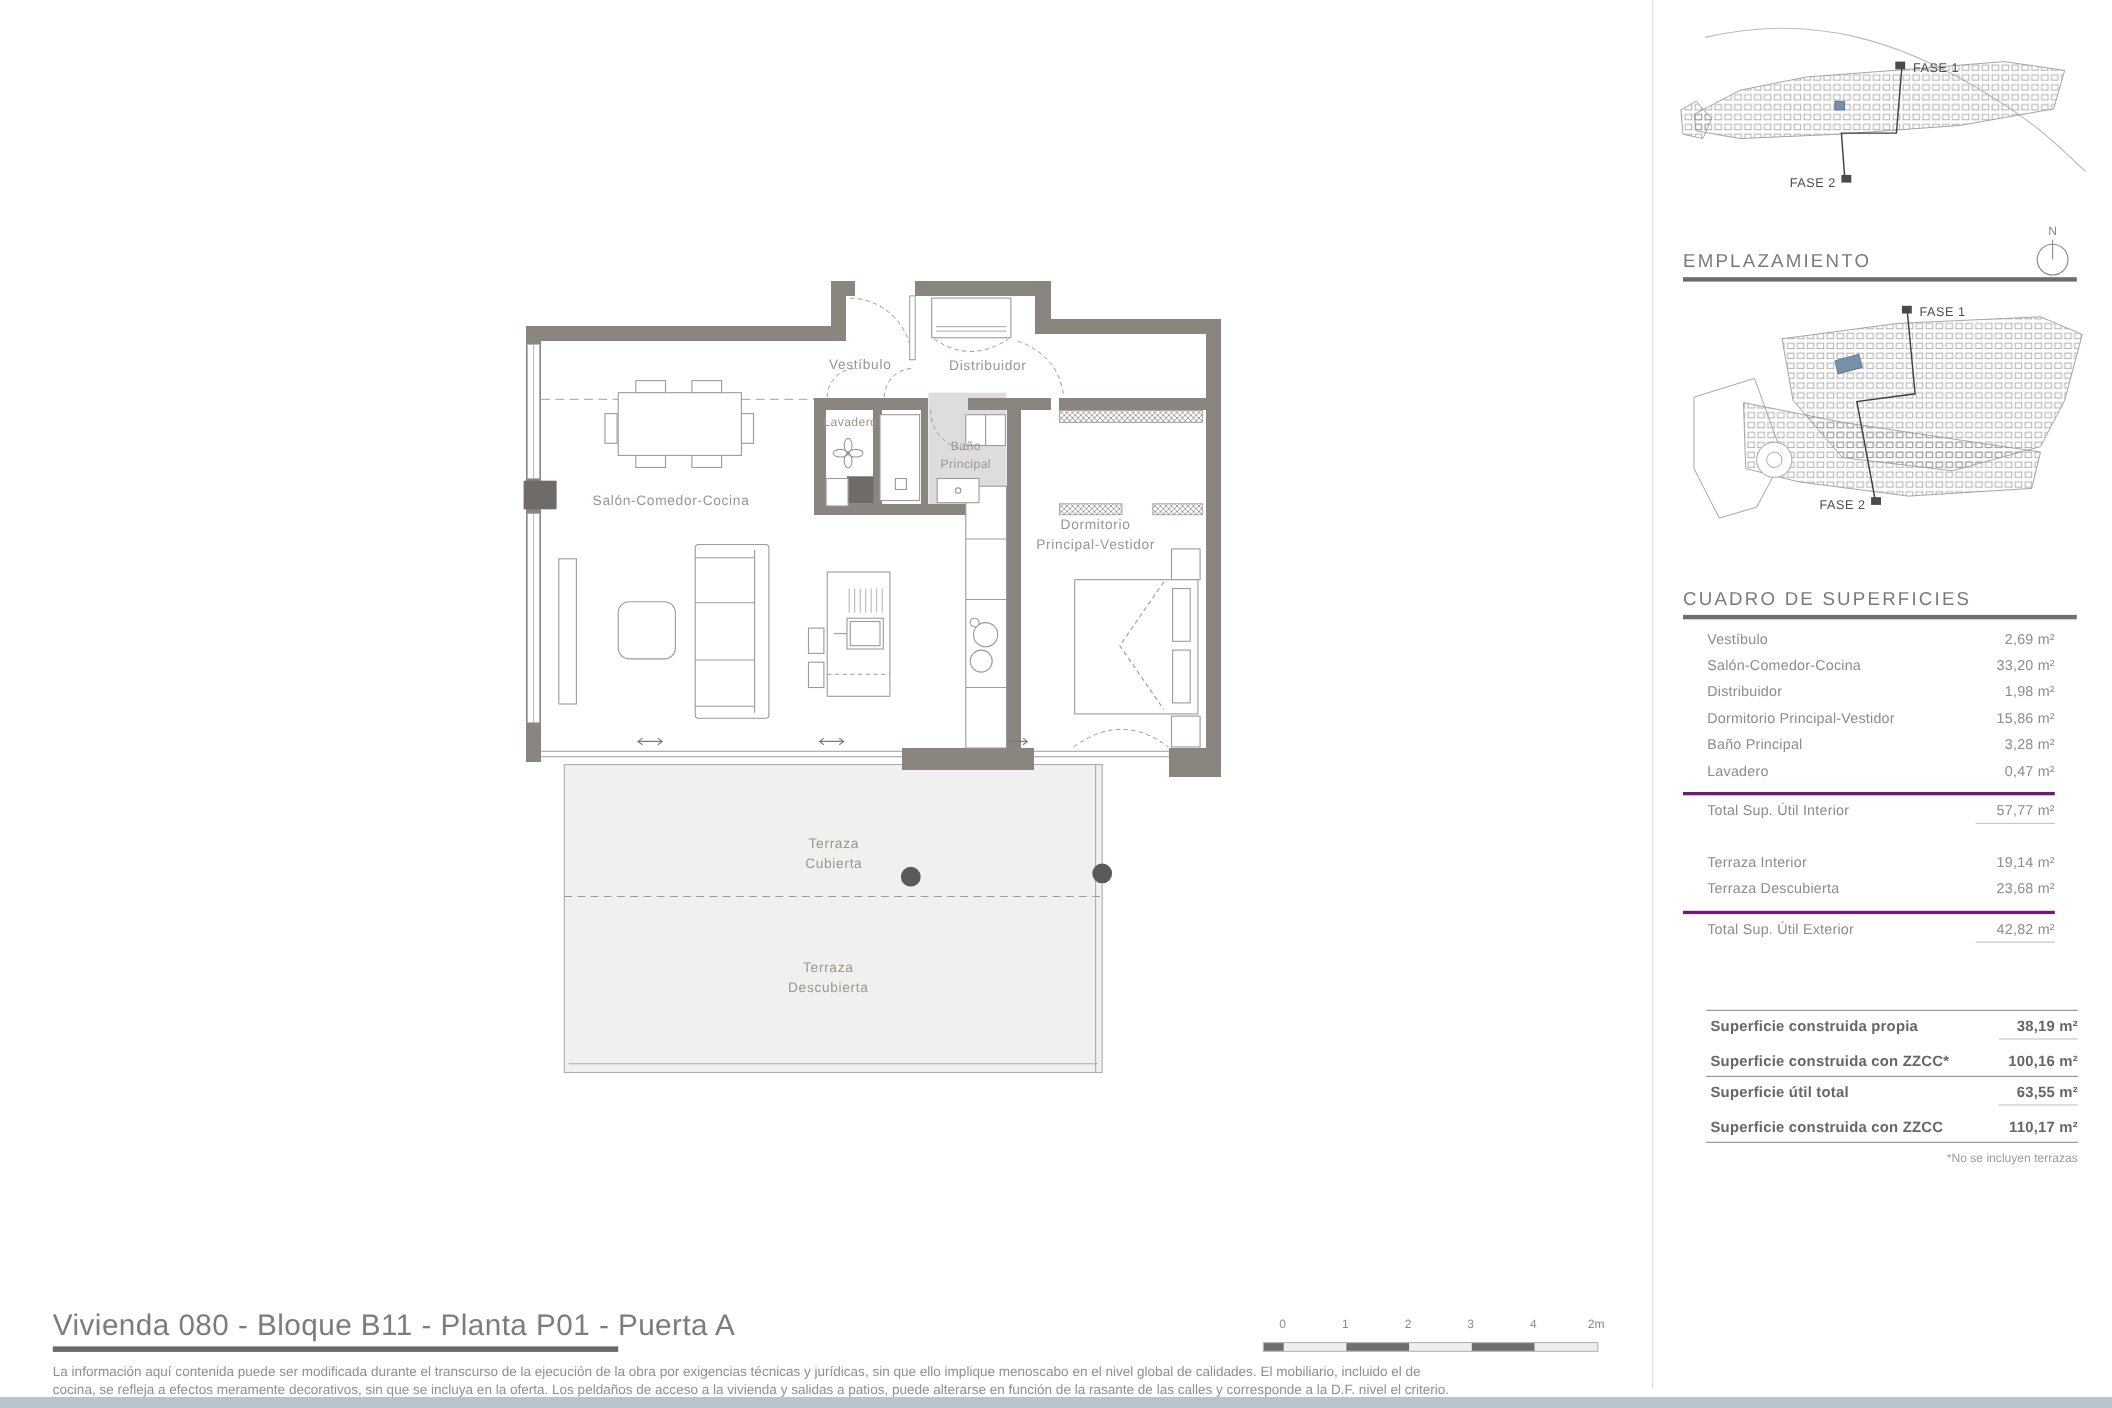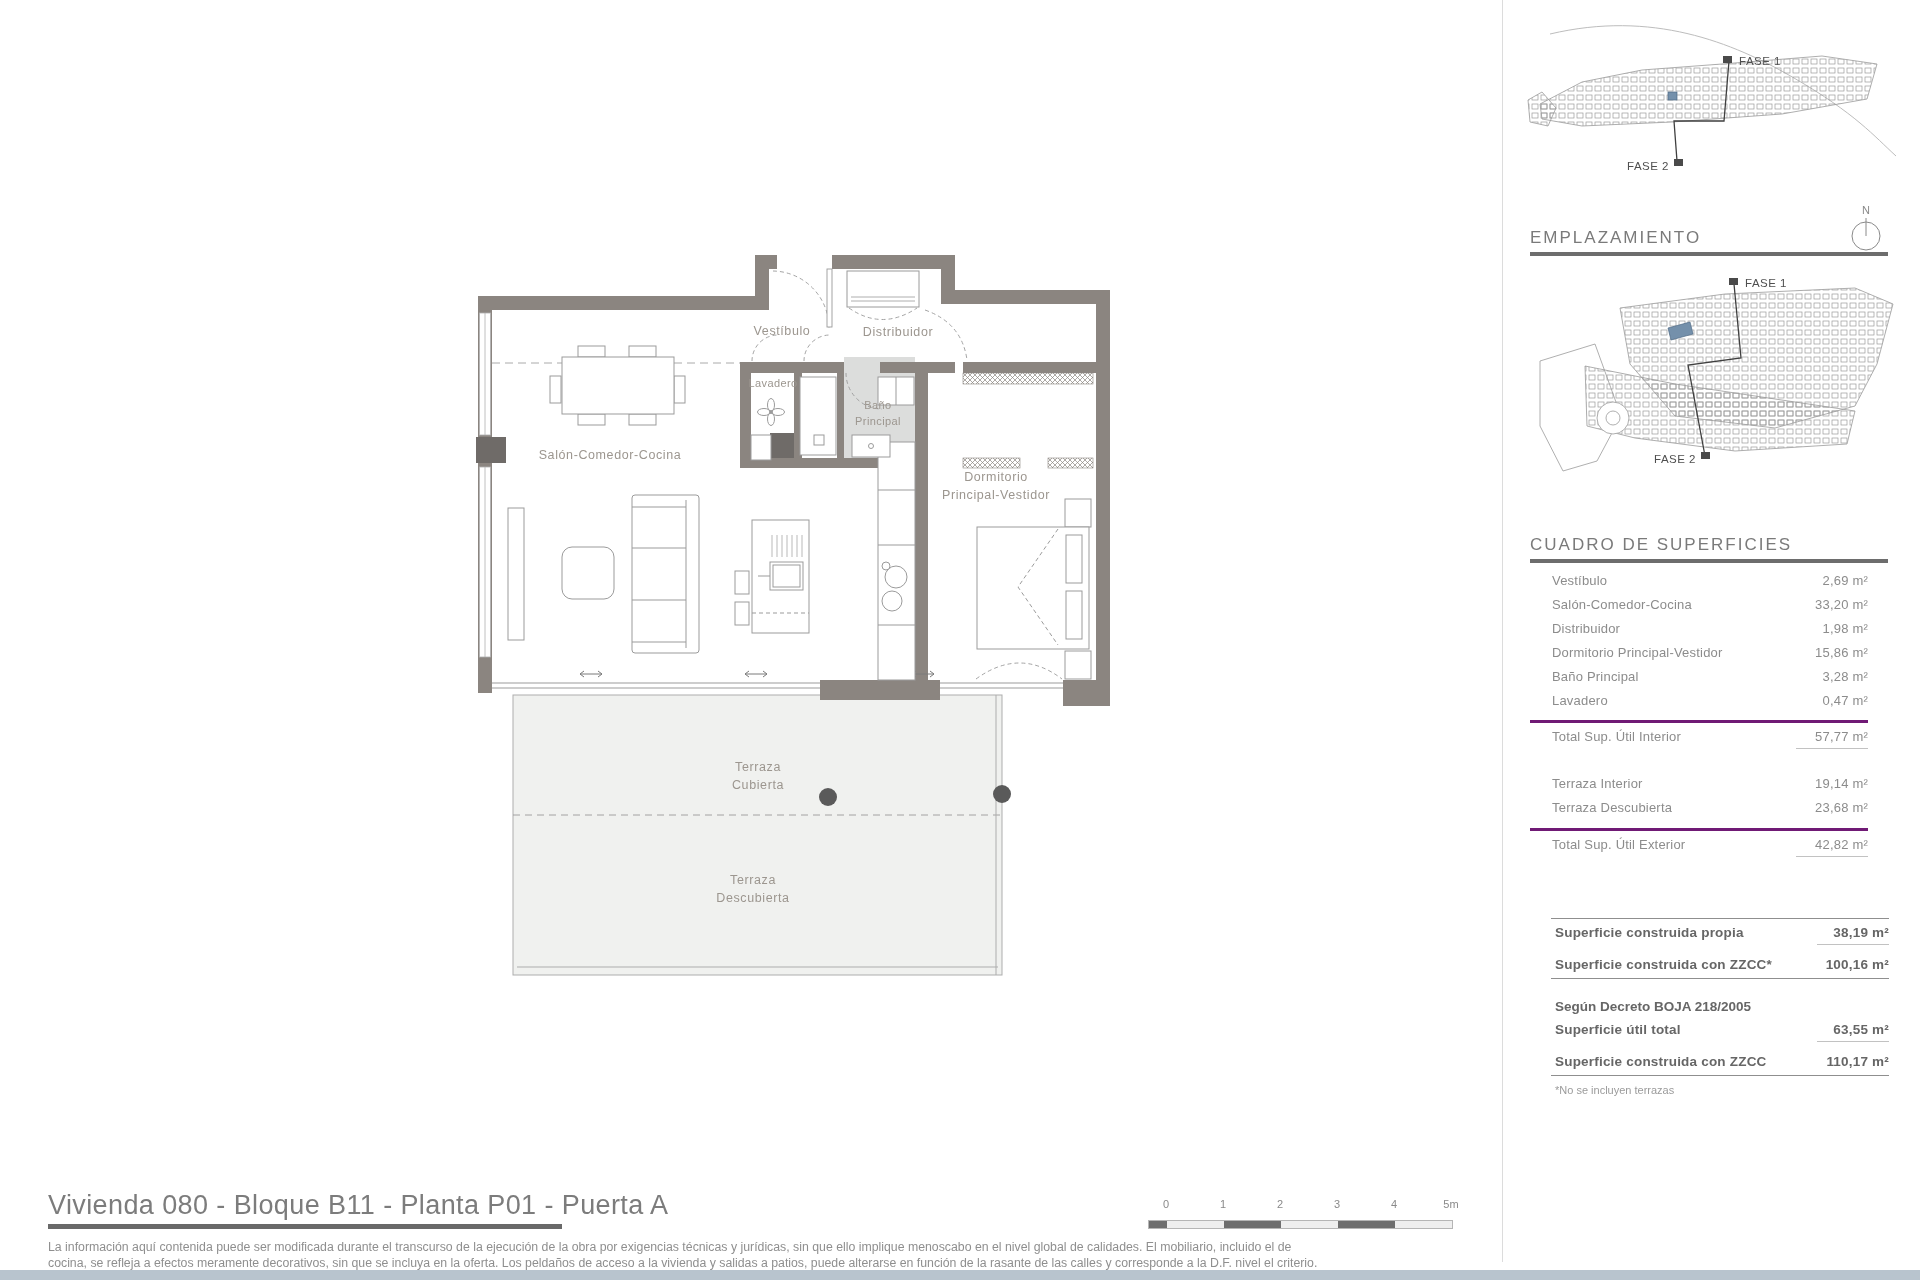--- a/index.html
+++ b/index.html
@@ -29,21 +29,21 @@
 
   .sum-block{left:1530px;top:918px;width:338px;margin-left:21px;}
   .sum-top{border-top:1px solid #8f8f8f;}
   .sum-bot{border-bottom:1px solid #8f8f8f;text-align:right;}
   .brow{
     display:flex;justify-content:space-between;align-items:baseline;
     font-size:13.5px;font-weight:bold;color:#666666;padding:6px 0 6px 4px;letter-spacing:.2px;
   }
   .brow .tval{white-space:nowrap;}
   .decreto{font-size:13.5px;font-weight:bold;color:#666;padding:20px 0 2px 4px;}
-  .footnote{font-size:11px;color:#9b9b9b;padding:8px 0 0 4px;}
+  .footnote{font-size:11px;color:#9b9b9b;padding:8px 0 0 4px;text-align:right;}
 
   
   .main-title{left:48px;top:1190px;font-size:27px;color:#7c7c7c;letter-spacing:.4px;white-space:nowrap;}
   .title-bar{left:48px;top:1224px;width:514px;height:5px;background:#696969;}
   .disclaimer{left:48px;top:1240px;width:1438px;font-size:12.3px;color:#8f8f8f;line-height:15.5px;}
   .footer-strip{left:0;top:1270px;width:1920px;height:10px;background:#b8c4ce;}
 
   
   .scalebar{left:1148px;top:1198px;width:330px;height:36px;}
   .sb-label{position:absolute;top:0;font-size:11px;color:#8a8a8a;transform:translateX(-50%);}
@@ -331,42 +331,41 @@
   <div class="sum-top">
     <div class="brow">
       <span>Superficie construida propia</span>
       <span class="tval ul-val">38,19 m²</span>
     </div>
     <div class="brow sum-bot">
       <span>Superficie construida con ZZCC*</span>
       <span class="tval">100,16 m²</span>
     </div>
   </div>
-  <div class="decreto">Según Decreto BOJA 218/2005</div>
   <div class="brow">
     <span>Superficie útil total</span>
     <span class="tval ul-val">63,55 m²</span>
   </div>
   <div class="brow sum-bot">
     <span>Superficie construida con ZZCC</span>
     <span class="tval">110,17 m²</span>
   </div>
   <div class="footnote">*No se incluyen terrazas</div>
 </div>
 
 <div class="abs main-title">Vivienda 080 - Bloque B11 - Planta P01 - Puerta A</div>
 <div class="abs title-bar"></div>
 
 <div class="abs scalebar">
   <span class="sb-label" style="left:18px;">0</span>
   <span class="sb-label" style="left:75px;">1</span>
   <span class="sb-label" style="left:132px;">2</span>
   <span class="sb-label" style="left:189px;">3</span>
   <span class="sb-label" style="left:246px;">4</span>
-  <span class="sb-label" style="left:303px;">5m</span>
+  <span class="sb-label" style="left:303px;">2m</span>
   <div class="sb-bar">
     <div class="sb-seg" style="left:0;width:18px;"></div>
     <div class="sb-seg" style="left:75px;width:57px;"></div>
     <div class="sb-seg" style="left:189px;width:57px;"></div>
   </div>
 </div>
 
 <div class="abs disclaimer">
   <div>La información aquí contenida puede ser modificada durante el transcurso de la ejecución de la obra por exigencias técnicas y jurídicas, sin que ello implique menoscabo en el nivel global de calidades. El mobiliario, incluido el de</div>
   <div>cocina, se refleja a efectos meramente decorativos, sin que se incluya en la oferta. Los peldaños de acceso a la vivienda y salidas a patios, puede alterarse en función de la rasante de las calles y corresponde a la D.F. nivel el criterio.</div>

